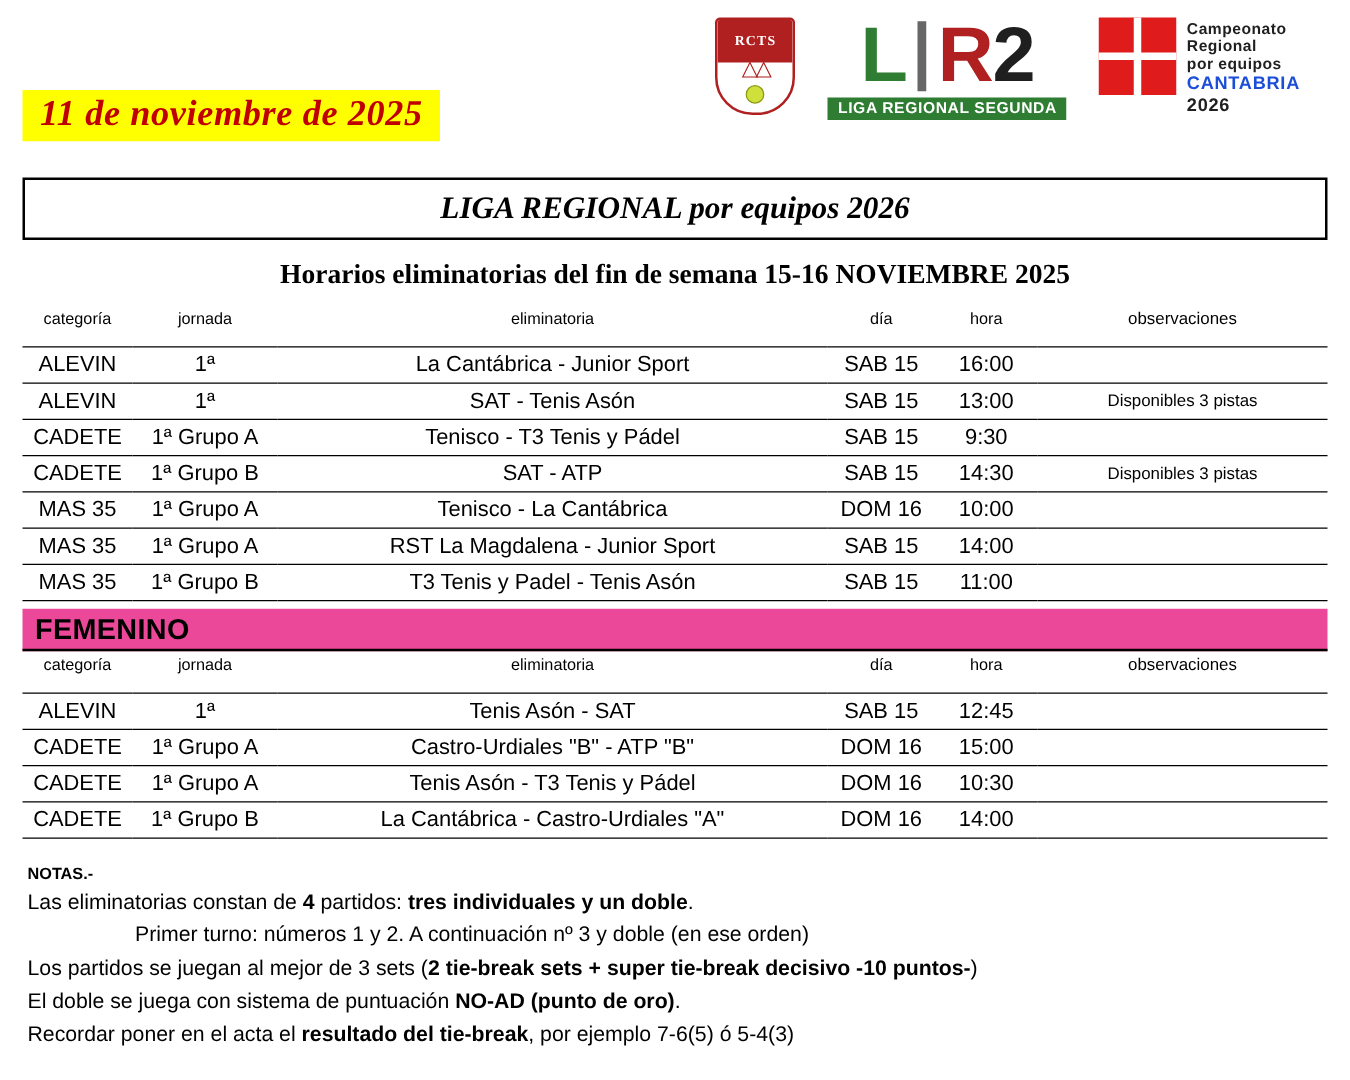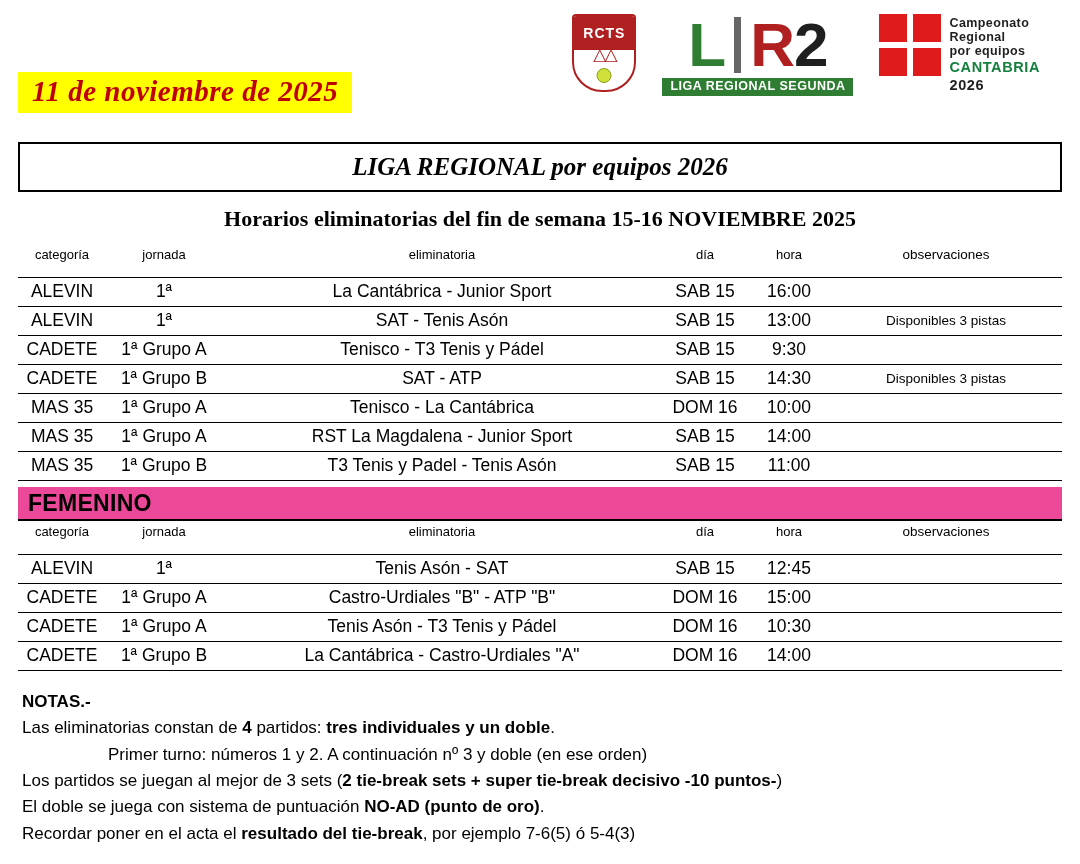--- a/index.html
+++ b/index.html
@@ -63,23 +63,24 @@
     position: absolute;
     top: 0; left: 0; right: 0;
     height: 34px;
     background: #b02020;
     display: flex;
     align-items: center;
     justify-content: center;
   }
   .crest .crest-top span {
     color: #ffffff;
-    font-size: 14px;
+    font-size: 11px;
     font-weight: bold;
     letter-spacing: 1px;
+    font-family: Liberation Serif, serif;
   }
   .crest .crest-rackets {
     position: absolute;
     top: 28px; left: 50%;
     transform: translateX(-50%);
     font-size: 17px;
     color: #b02020;
     letter-spacing: -2px;
   }
   .crest .crest-ball {
@@ -155,21 +156,21 @@
   }
   .champ-text {
     font-family: "Liberation Sans", sans-serif;
     font-weight: bold;
     line-height: 1.12;
     padding-top: 2px;
   }
   .champ-text .l1,
   .champ-text .l2,
   .champ-text .l3 { font-size: 12.5px; color: #1f1f1f; letter-spacing: 0.4px; }
-  .champ-text .l4 { font-size: 14.5px; color: #15803d; letter-spacing: 0.6px; margin-top: 1px; }
+  .champ-text .l4 { font-size: 14.5px; color: #1d4ed8; letter-spacing: 0.6px; margin-top: 1px; }
   .champ-text .l5 { font-size: 14.5px; color: #1f1f1f; letter-spacing: 0.6px; margin-top: 2px; }
 
   
   .title-box {
     margin: 6px 18px 0 18px;
     border: 2px solid #000000;
     height: 46px;
     display: flex;
     align-items: center;
     justify-content: center;
@@ -238,21 +239,21 @@
 
   .spacer-6 { height: 6px; }
 
   
   .notes {
     margin: 18px 0 0 22px;
     font-family: "Liberation Sans", sans-serif;
     font-size: 17px;
     line-height: 1.55;
   }
-  .notes .nt-title { font-weight: bold; font-size: 17px; }
+  .notes .nt-title { font-weight: bold; font-size: 13px; }
   .notes .indent { padding-left: 86px; }
   .notes b { font-weight: bold; }
 </style>
 </head>
 <body>
 
 <div class="page">
 
   <div class="header">
     <div class="date-badge">11 de noviembre de 2025</div>

